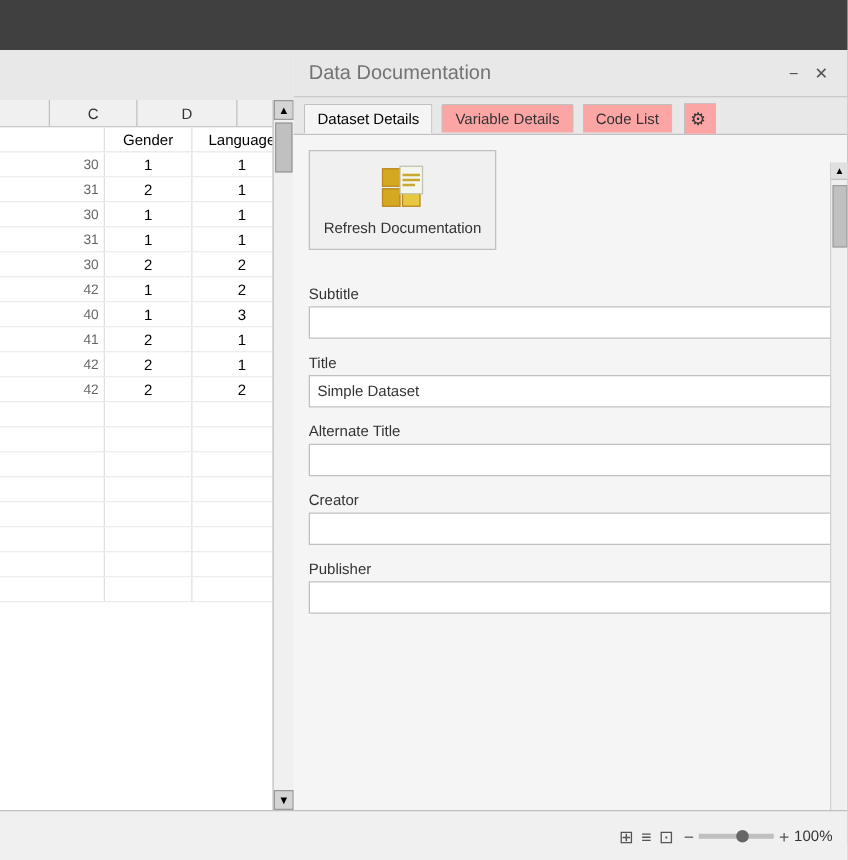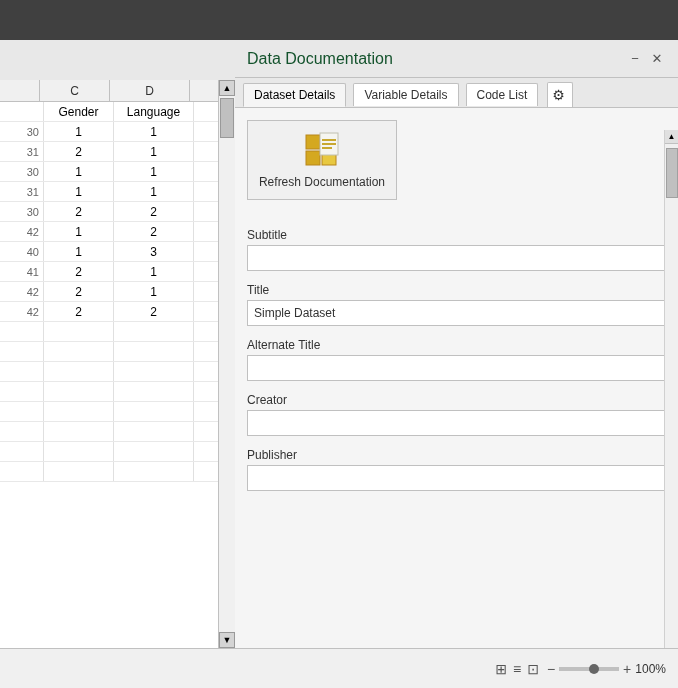--- a/index.html
+++ b/index.html
@@ -56,21 +56,21 @@
     .sheet-row:nth-child(odd) { background: #ffffff; }
     .cell {
       border-right: 1px solid #e0e0e0;
       display: flex;
       align-items: center;
       padding: 0 4px;
       font-size: 12px;
       color: #000;
       text-align: center;
     }
-    .cell-num { width: 44px; justify-content: flex-end; color: #666; font-size: 11px; }
+    .cell-num { width: 44px; justify-content: flex-end; color: #666; font-size: 11px; margin-left: 40px; }
     .cell-c { width: 70px; justify-content: center; }
     .cell-d { width: 80px; justify-content: center; }
     
     .scroll-bar-right {
       position: absolute;
       top: 40px;
       left: 218px;
       width: 17px;
       bottom: 40px;
       background: #f0f0f0;
@@ -152,21 +152,21 @@
       background: #e8e8e8;
       border-bottom: 1px solid #c0c0c0;
       display: flex;
       align-items: center;
       padding: 0 12px;
       justify-content: space-between;
     }
     .panel-title {
       font-size: 16px;
       font-weight: 400;
-      color: #14532d;
+      color: #737373;
     }
     .panel-controls {
       display: flex;
       gap: 4px;
     }
     .panel-ctrl-btn {
       width: 18px;
       height: 18px;
       display: flex;
       align-items: center;
@@ -183,21 +183,21 @@
       padding: 4px 8px 0;
       align-items: center;
       gap: 7px;
     }
     .tab {
       padding: 4px 10px;
       font-size: 12px;
       cursor: pointer;
       border: 1px solid #c0c0c0;
       border-bottom: none;
-      background: #ffffff;
+      background: #fca5a5;
       color: #333;
       border-radius: 2px 2px 0 0;
     }
     .tab.active {
       background: #f5f5f5;
       color: #000;
       border-bottom: 1px solid #f5f5f5;
       margin-bottom: -1px;
       z-index: 1;
     }

